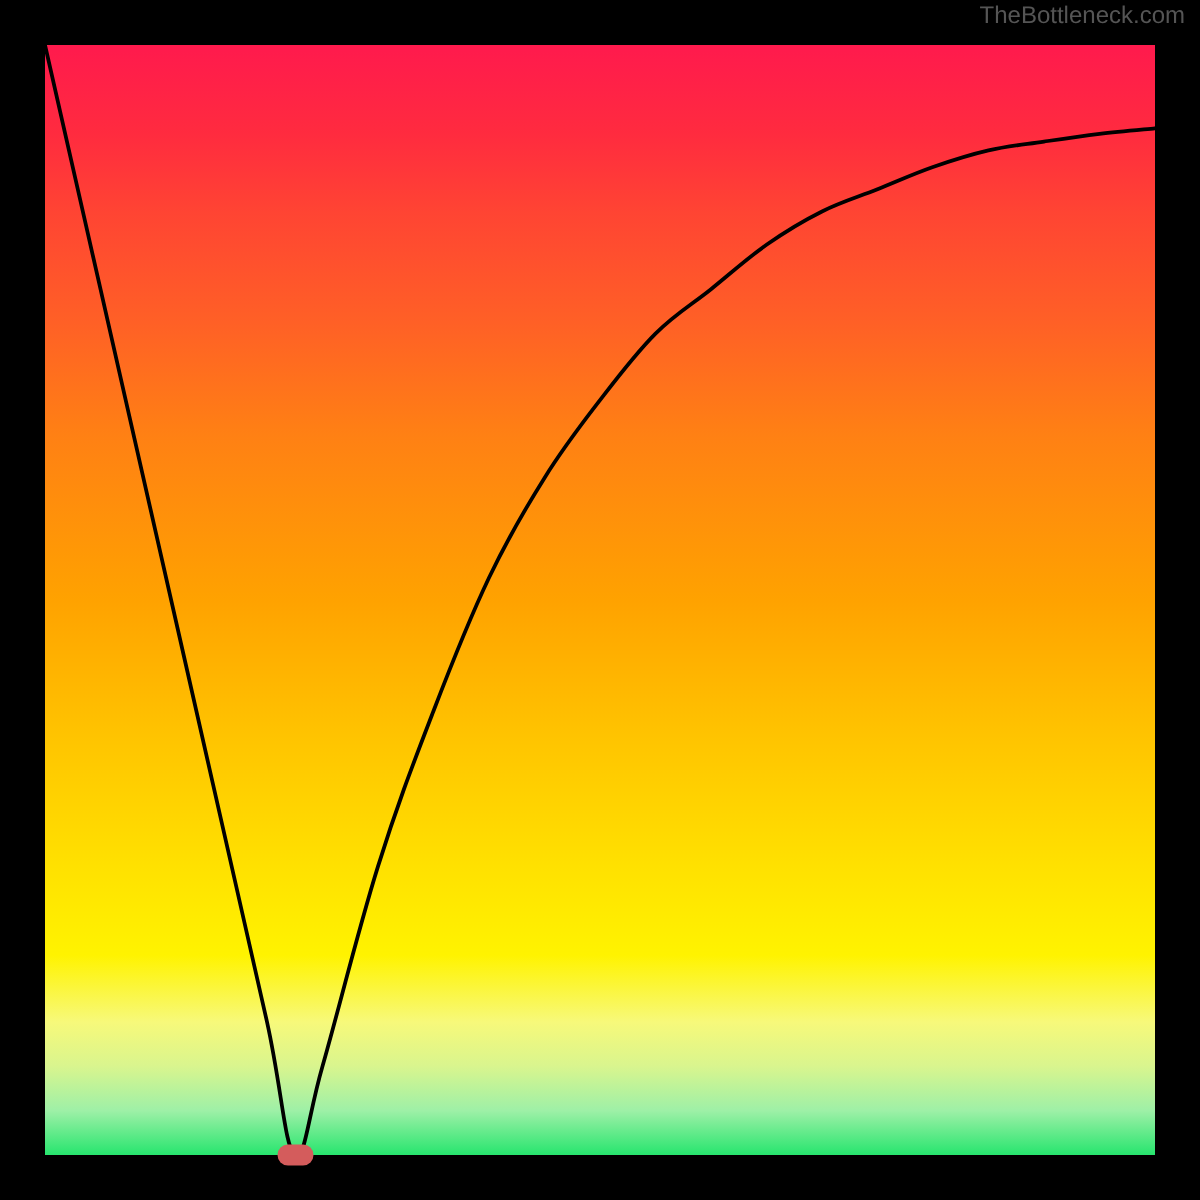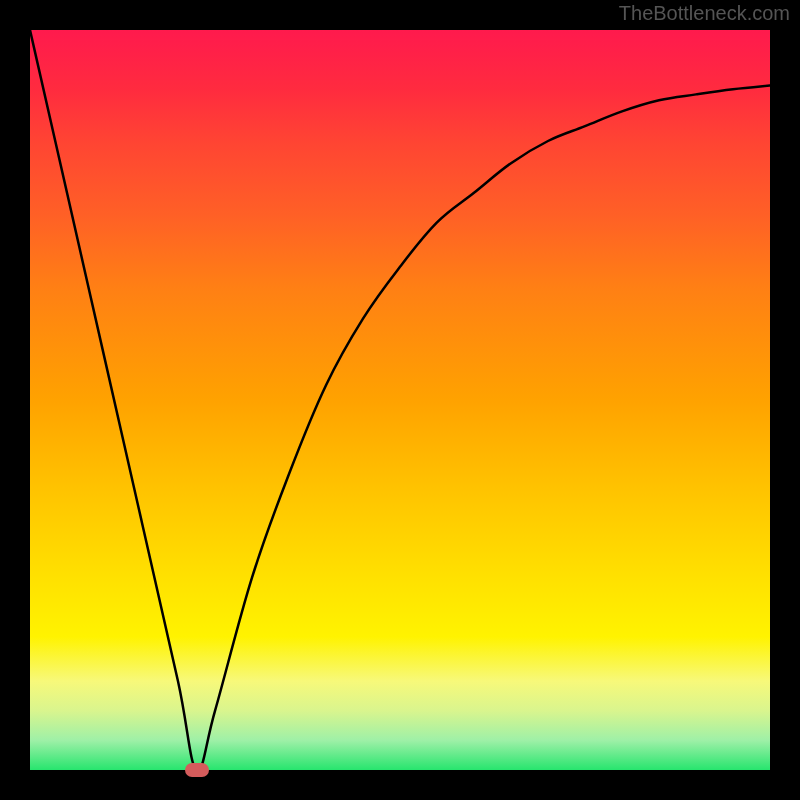--- a/index.html
+++ b/index.html
@@ -14,21 +14,21 @@
   .container {
     position: relative;
     width: 800px;
     height: 800px;
   }
   .attribution {
     position: absolute;
     top: 2px;
     right: 10px;
     color: #555;
-    font-size: 20px;
+    font-size: 16px;
     font-weight: 500;
     z-index: 10;
   }
   .plot-area {
     position: absolute;
     left: 30px;
     top: 30px;
     width: 740px;
     height: 740px;
     background: linear-gradient(to bottom,

